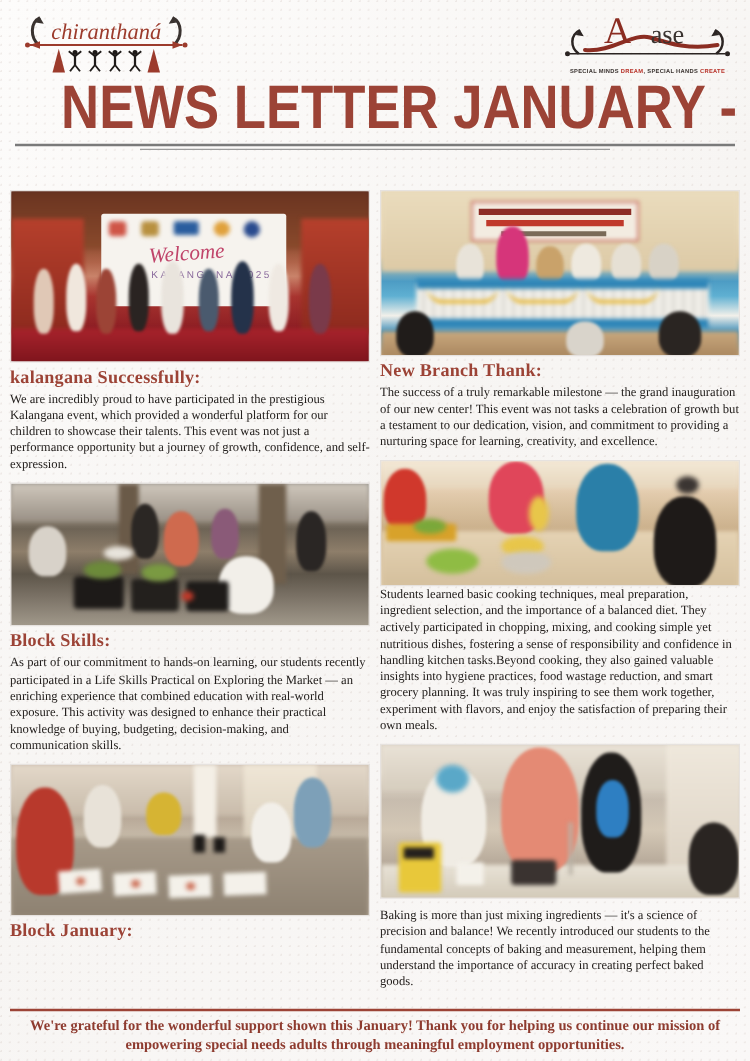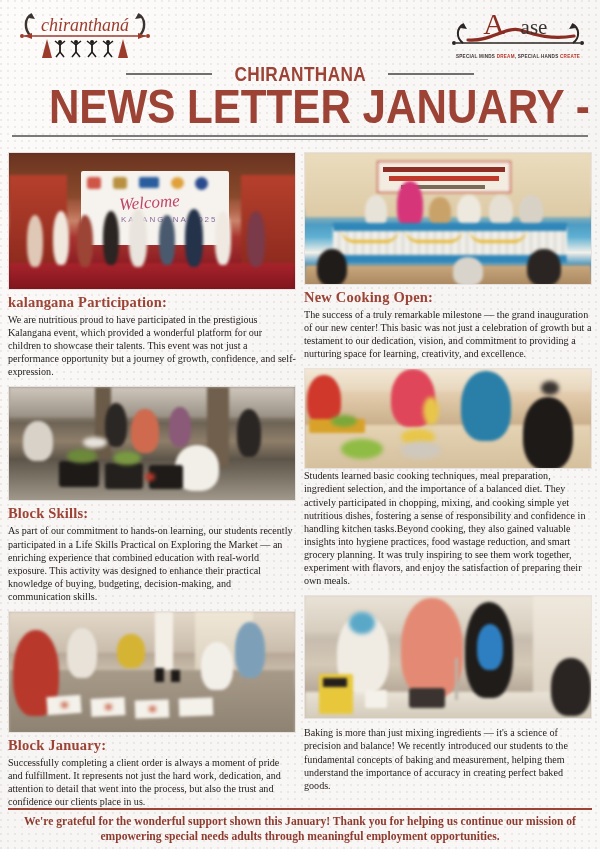--- a/index.html
+++ b/index.html
@@ -19,20 +19,21 @@
   .page {
     width: 600px;
     height: 849px;
     position: relative;
     background:
       radial-gradient(circle at 1px 1px, rgba(150,120,110,0.13) 0.7px, transparent 0.9px) 0 0 / 7px 7px,
       linear-gradient(135deg, #fdfcfb 0%, #f7f5f3 50%, #faf8f7 100%);
     padding: 0 8px 0 8px;
     display: flex;
     flex-direction: column;
+    justify-content: flex-end;
   }
 
   
   .masthead {
     position: relative;
     height: 148px;
     flex: 0 0 auto;
   }
 
   .logo-left {
@@ -239,25 +240,20 @@
 
         <text x="46" y="28" font-family="'Liberation Serif',serif" font-size="30" fill="#8b2d22" text-anchor="middle">A</text>
         <text x="86" y="28" font-family="'Liberation Serif',serif" font-size="21" fill="#3a3330" text-anchor="middle">ase</text>
       </svg>
       <div style="font-family:'Liberation Sans',sans-serif;font-size:4.6px;font-weight:bold;letter-spacing:0.25px;margin-top:-4px;color:#3a3330;">
         <span>SPECIAL MINDS </span><span style="color:#b8332a">DREAM</span><span>, SPECIAL HANDS </span><span style="color:#b8332a">CREATE</span>
       </div>
     </div>
 
     <div class="title-block">
-      <div class="kicker-row">
-        <span class="kicker-rule"></span>
-        <span class="kicker">CHIRANTHANA</span>
-        <span class="kicker-rule"></span>
-      </div>
       <div class="main-title">NEWS LETTER JANUARY - 2025</div>
       <div class="title-rules">
         <div class="rule-thick"></div>
         <div class="rule-thin"></div>
       </div>
     </div>
   </div>
 
   <div class="content">
 
@@ -281,22 +277,22 @@
           <div class="fig" style="left:44px;top:58px;width:16px;height:54px;background:#f0e7dd;"></div>
           <div class="fig" style="left:68px;top:62px;width:16px;height:52px;background:#9c4436;"></div>
           <div class="fig" style="left:94px;top:58px;width:16px;height:54px;background:#2a2422;"></div>
           <div class="fig" style="left:120px;top:56px;width:18px;height:58px;background:#e9e4dd;"></div>
           <div class="fig" style="left:150px;top:62px;width:16px;height:50px;background:#4a5a6e;"></div>
           <div class="fig" style="left:176px;top:56px;width:18px;height:58px;background:#24324a;"></div>
           <div class="fig" style="left:206px;top:58px;width:16px;height:54px;background:#efe9e2;"></div>
           <div class="fig" style="left:238px;top:58px;width:18px;height:56px;background:#7a3a4a;"></div>
         </div>
       </div>
-      <div class="headline">kalangana Participation:</div>
-      <div class="bodytext">We are nutritious proud to have participated in the prestigious Kalangana event, which provided a wonderful platform for our children to showcase their talents. This event was not just a performance opportunity but a journey of growth, confidence, and self-expression.</div>
+      <div class="headline">kalangana Successfully:</div>
+      <div class="bodytext">We are incredibly proud to have participated in the prestigious Kalangana event, which provided a wonderful platform for our children to showcase their talents. This event was not just a performance opportunity but a journey of growth, confidence, and self-expression.</div>
 
       <div class="photo ph-market" style="height:115px;margin-top:8px">
         <div class="ph-inner">
           <div class="band" style="left:0;top:0;width:100%;height:30px;background:linear-gradient(180deg,#cfc7bc,#9a9186);"></div>
           <div class="band" style="left:86px;top:0;width:16px;height:72px;background:#6a5a48;"></div>
           <div class="band" style="left:198px;top:0;width:22px;height:80px;background:#6f5f4c;"></div>
           <div class="fig" style="left:14px;top:34px;width:30px;height:40px;background:#d8d2c9;"></div>
           <div class="fig" style="left:96px;top:16px;width:22px;height:44px;background:#2b2724;"></div>
           <div class="fig" style="left:122px;top:22px;width:28px;height:44px;background:#cf6a4e;"></div>
           <div class="fig" style="left:160px;top:20px;width:22px;height:40px;background:#8a5a78;"></div>
@@ -330,21 +326,20 @@
           <div class="band" style="left:126px;top:88px;width:34px;height:18px;background:#f4f1ea;transform:rotate(-2deg);"></div>
           <div class="band" style="left:170px;top:86px;width:34px;height:18px;background:#f4f1ea;transform:rotate(-2deg);"></div>
           <div class="blob" style="left:52px;top:90px;width:7px;height:6px;background:#c9644a;"></div>
           <div class="blob" style="left:96px;top:92px;width:7px;height:6px;background:#c9644a;"></div>
           <div class="blob" style="left:140px;top:94px;width:7px;height:6px;background:#c9644a;"></div>
           <div class="band" style="left:146px;top:56px;width:9px;height:14px;background:#1d1a18;"></div>
           <div class="band" style="left:162px;top:58px;width:9px;height:12px;background:#1d1a18;"></div>
         </div>
       </div>
       <div class="headline">Block January:</div>
-      <div class="bodytext">Successfully completing a client order is always a moment of pride and fulfillment. It represents not just the hard work, dedication, and attention to detail that went into the process, but also the trust and confidence our clients place in us.</div>
 
       <div class="spacer"></div>
     </div>
 
     <div class="col">
 
       <div class="photo ph-dais" style="height:133px">
         <div class="ph-inner">
           <div class="band" style="left:0;top:0;width:100%;height:64px;background:linear-gradient(180deg,#eadcbd,#ddcaa6);"></div>
           <div class="band" style="left:72px;top:8px;width:134px;height:32px;background:#f3ece1;border:1px solid #b8342c;"></div>
@@ -362,22 +357,22 @@
           <div class="band" style="left:28px;top:102px;width:234px;height:8px;background:#2f86b8;"></div>
           <div class="band" style="left:36px;top:76px;width:58px;height:14px;border-bottom:3px solid #e8b733;border-radius:0 0 30px 30px;background:transparent;"></div>
           <div class="band" style="left:100px;top:76px;width:58px;height:14px;border-bottom:3px solid #e8b733;border-radius:0 0 30px 30px;background:transparent;"></div>
           <div class="band" style="left:164px;top:76px;width:58px;height:14px;border-bottom:3px solid #e8b733;border-radius:0 0 30px 30px;background:transparent;"></div>
           <div class="band" style="left:0;top:112px;width:100%;height:21px;background:linear-gradient(180deg,#c9a87e,#a8865e);"></div>
           <div class="fig" style="left:12px;top:96px;width:30px;height:37px;background:#201c1a;"></div>
           <div class="fig" style="left:148px;top:104px;width:30px;height:29px;background:#d9d4cb;"></div>
           <div class="fig" style="left:222px;top:96px;width:34px;height:37px;background:#2a2522;"></div>
         </div>
       </div>
-      <div class="headline">New Cooking Open:</div>
-      <div class="bodytext">The success of a truly remarkable milestone — the grand inauguration of our new center! This basic was not just a celebration of growth but a testament to our dedication, vision, and commitment to providing a nurturing space for learning, creativity, and excellence.</div>
+      <div class="headline">New Branch Thank:</div>
+      <div class="bodytext">The success of a truly remarkable milestone — the grand inauguration of our new center! This event was not tasks a celebration of growth but a testament to our dedication, vision, and commitment to providing a nurturing space for learning, creativity, and excellence.</div>
 
       <div class="photo ph-cook" style="height:101px;margin-top:8px">
         <div class="ph-inner">
           <div class="band" style="left:0;top:0;width:100%;height:22px;background:linear-gradient(180deg,#f3e8d6,#e6d6bc);"></div>
           <div class="band" style="left:0;top:56px;width:100%;height:45px;background:linear-gradient(180deg,#e5d3b4,#d4bf9c);"></div>
           <div class="fig" style="left:2px;top:6px;width:34px;height:50px;background:#d0382c;"></div>
           <div class="fig" style="left:86px;top:0px;width:44px;height:58px;background:#e0465a;"></div>
           <div class="fig" style="left:156px;top:2px;width:50px;height:70px;background:#2a7fa8;"></div>
           <div class="fig" style="left:218px;top:28px;width:50px;height:73px;background:#1e1a18;"></div>
           <div class="band" style="left:4px;top:50px;width:56px;height:14px;background:#d8a22a;border-radius:2px;"></div>

